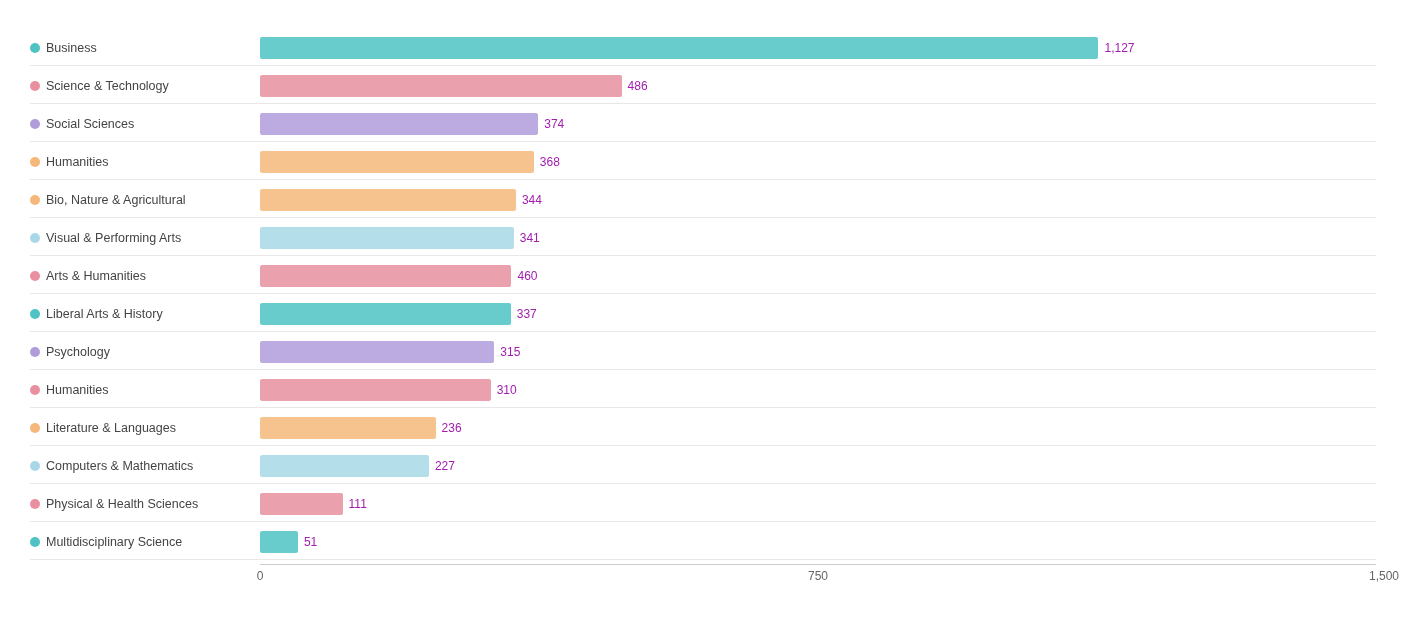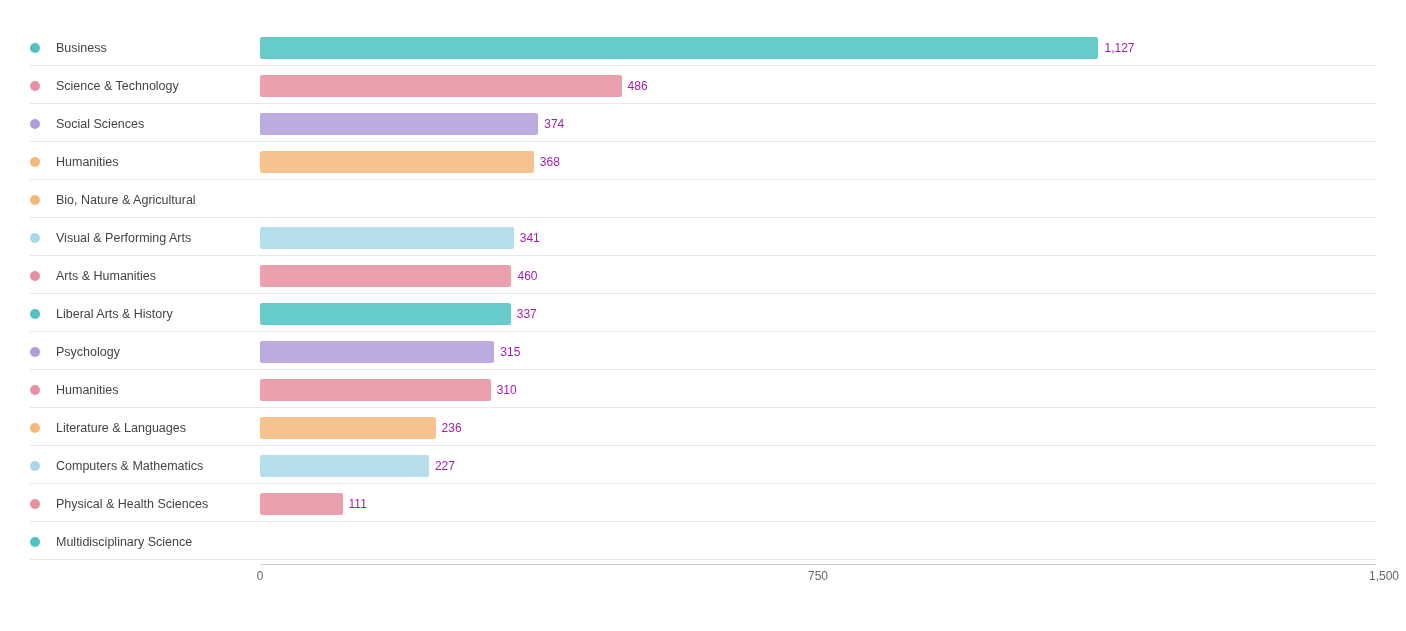--- a/index.html
+++ b/index.html
@@ -33,21 +33,21 @@
       align-items: center;
       margin-bottom: 2px;
       height: 36px;
       border-bottom: 1px solid #e8e8e8;
     }
     .bar-label {
       width: 230px;
       min-width: 230px;
       display: flex;
       align-items: center;
-      gap: 16px;
+      gap: 6px;
       font-size: 12.5px;
       color: #444;
       padding-right: 4px;
     }
     .dot {
       width: 10px;
       height: 10px;
       border-radius: 50%;
       flex-shrink: 0;
     }
@@ -130,20 +130,24 @@
         <div class="bar-container">
           <div class="bar" style="width: 24.5333%; background: rgb(245, 184, 122);"></div>
           <span class="bar-value">368</span>
         </div>
       </div>
       <div class="bar-row">
         <div class="bar-label">
           <div class="dot" style="background: rgb(245, 184, 122);"></div>
           <span>Bio, Nature &amp; Agricultural</span>
         </div>
+        <div class="bar-container">
+          <div class="bar" style="width: 22.9333%; background: rgb(245, 184, 122);"></div>
+          <span class="bar-value">344</span>
+        </div>
       </div>
       <div class="bar-row">
         <div class="bar-label">
           <div class="dot" style="background: rgb(168, 216, 232);"></div>
           <span>Visual &amp; Performing Arts</span>
         </div>
         <div class="bar-container">
           <div class="bar" style="width: 22.7333%; background: rgb(168, 216, 232);"></div>
           <span class="bar-value">341</span>
         </div>
@@ -215,20 +219,24 @@
         </div>
         <div class="bar-container">
           <div class="bar" style="width: 7.4%; background: rgb(232, 143, 160);"></div>
           <span class="bar-value">111</span>
         </div>
       </div>
       <div class="bar-row">
         <div class="bar-label">
           <div class="dot" style="background: rgb(79, 195, 195);"></div>
           <span>Multidisciplinary Science</span>
+        </div>
+        <div class="bar-container">
+          <div class="bar" style="width: 3.4%; background: rgb(79, 195, 195);"></div>
+          <span class="bar-value">51</span>
         </div>
       </div>
     </div>
   <div class="x-axis" id="x-axis" style="height:30px;">
   <span class="x-tick" style="left: 0%;">0</span>
       <span class="x-tick" style="left: 50%;">750</span>
       <span class="x-tick" style="left: 100%; margin-left: 8px;">1,500</span>
     </div>
 </div>
 

